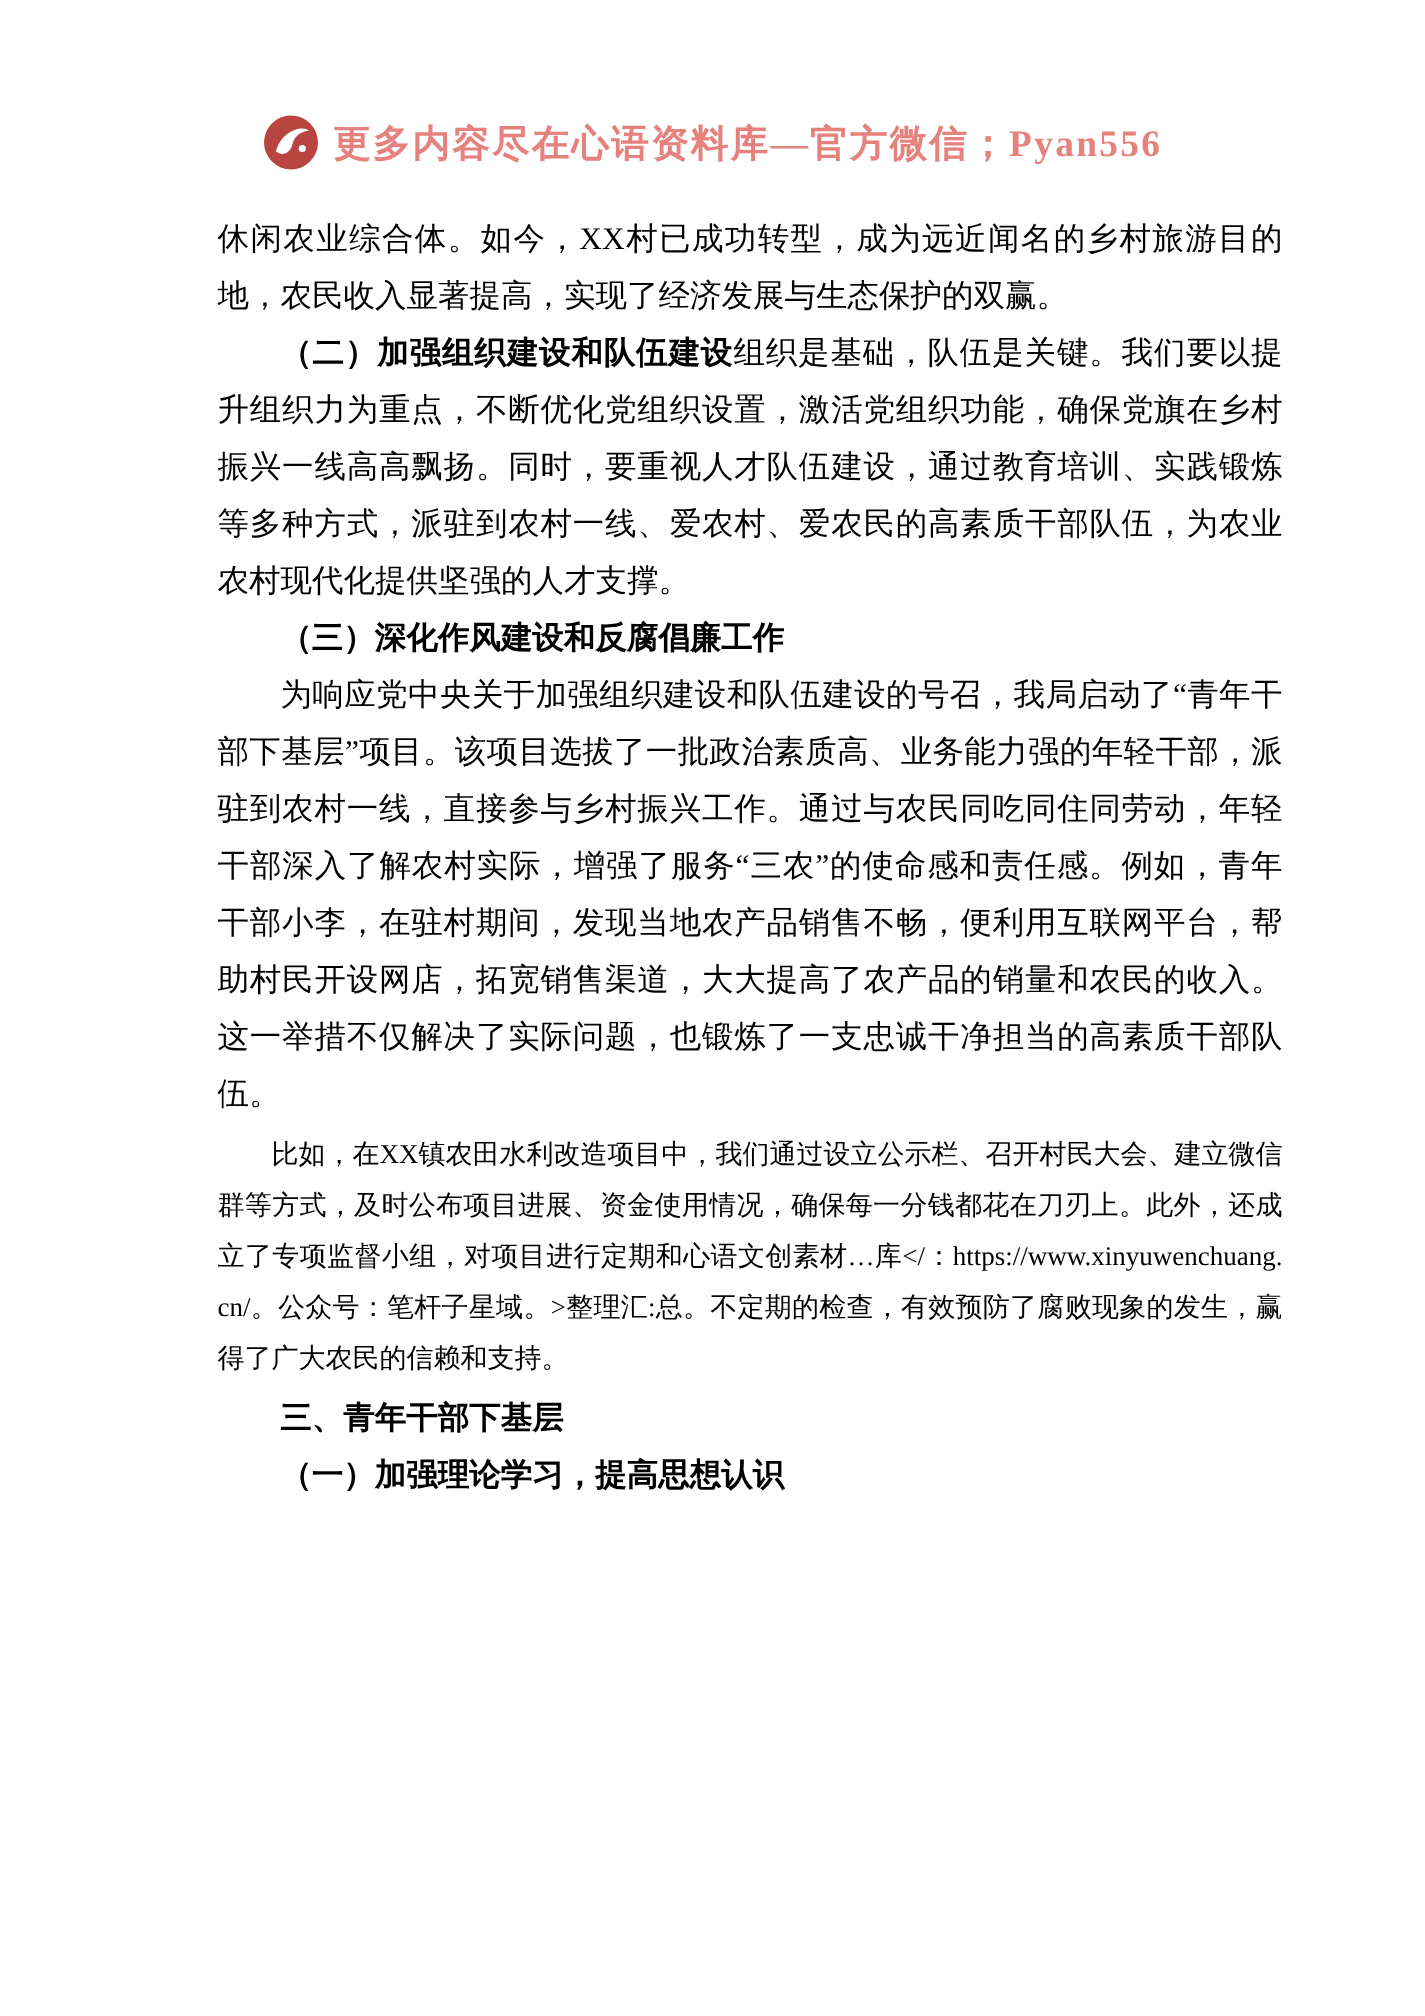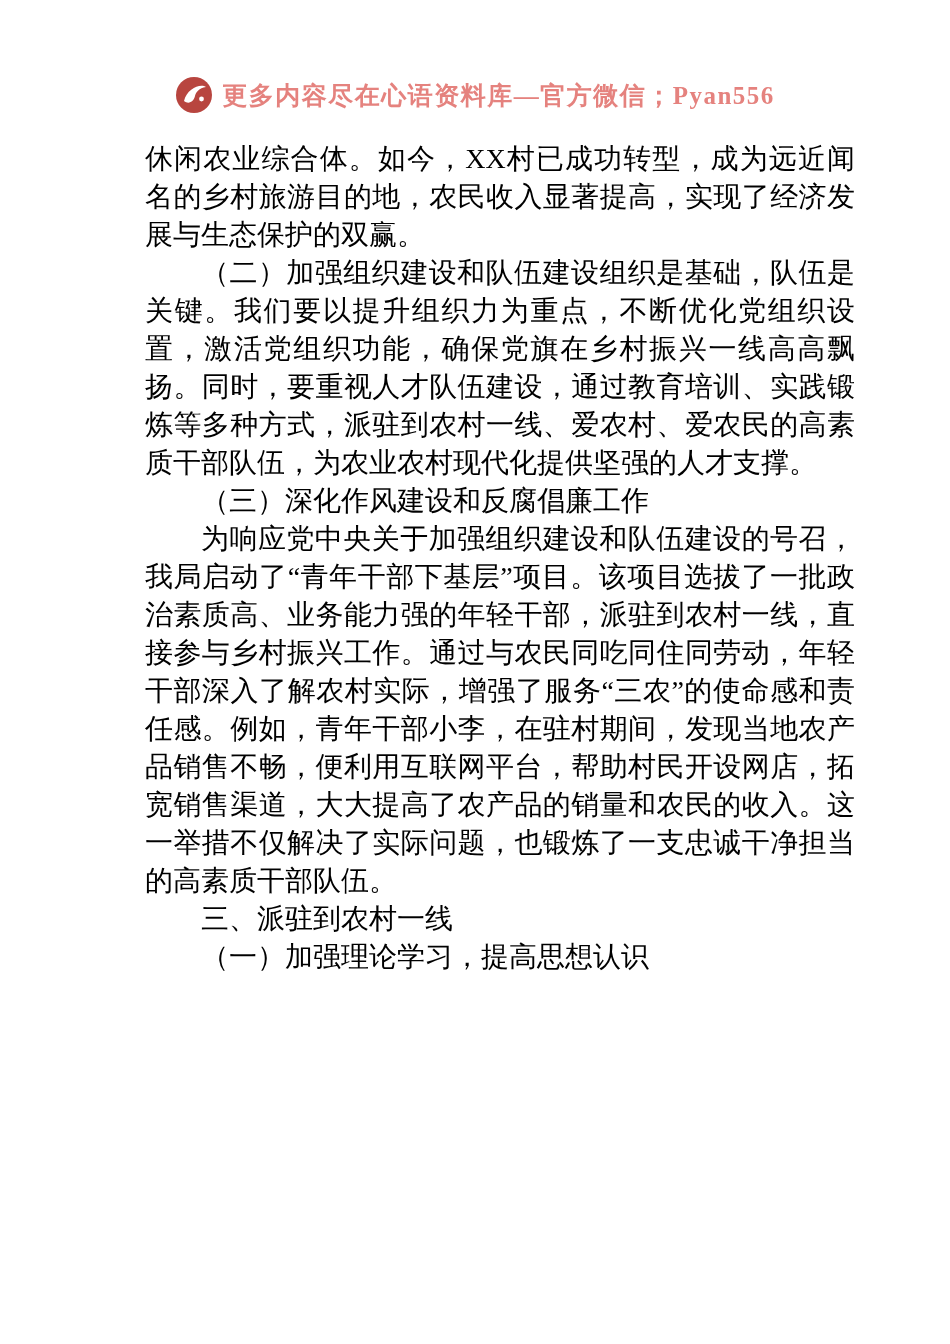--- a/index.html
+++ b/index.html
@@ -22,27 +22,27 @@
   .wm-logo { width:38px; height:38px; display:inline-flex; flex:0 0 auto; }
   .wm-text {
     color:#e5827e; font-size:25px; font-weight:600;
     letter-spacing:1.5px; white-space:nowrap;
   }
   .content {
     position:absolute; left:145px; top:140px; width:710px;
     color:#000000;
   }
   .content p {
-    font-size:28px; line-height:38px;
+    font-size:21px; line-height:38px;
     text-align:justify; text-justify:inter-ideograph;
     word-break:break-all;
   }
   .content p.indent { text-indent:2em; }
   .content p.small { font-size:18px; line-height:34px; margin:4px 0; }
-  .bold { font-weight:normal; }
+  .bold { font-weight:bold; }
 </style>
 </head>
 <body>
 
 <div class="page">
 
   <div class="watermark wm-header">
     <span class="wm-logo">
       <svg viewBox="0 0 38 38" width="38" height="38" aria-hidden="true">
         <circle cx="19" cy="19" r="18" fill="#b8453f"></circle>
@@ -51,21 +51,22 @@
       </svg>
     </span>
     <span class="wm-text">更多内容尽在心语资料库—官方微信；Pyan556</span>
   </div>
 
   <div class="content" id="doc-content">
       <p><span>休闲农业综合体。如今，XX村已成功转型，成为远近闻名的乡村旅游目的地，农民收入显著提高，实现了经济发展与生态保护的双赢。</span></p>
       <p class="indent"><span class="bold">（二）加强组织建设和队伍建设</span><span>组织是基础，队伍是关键。我们要以提升组织力为重点，不断优化党组织设置，激活党组织功能，确保党旗在乡村振兴一线高高飘扬。同时，要重视人才队伍建设，通过教育培训、实践锻炼等多种方式，派驻到农村一线、爱农村、爱农民的高素质干部队伍，为农业农村现代化提供坚强的人才支撑。</span></p>
       <p class="indent"><span class="bold">（三）深化作风建设和反腐倡廉工作</span></p>
       <p class="indent"><span>为响应党中央关于加强组织建设和队伍建设的号召，我局启动了“青年干部下基层”项目。该项目选拔了一批政治素质高、业务能力强的年轻干部，派驻到农村一线，直接参与乡村振兴工作。通过与农民同吃同住同劳动，年轻干部深入了解农村实际，增强了服务“三农”的使命感和责任感。例如，青年干部小李，在驻村期间，发现当地农产品销售不畅，便利用互联网平台，帮助村民开设网店，拓宽销售渠道，大大提高了农产品的销量和农民的收入。这一举措不仅解决了实际问题，也锻炼了一支忠诚干净担当的高素质干部队伍。</span></p>
-      <p class="indent"><span class="bold">三、派驻到农村一线</span></p>
+      <p class="indent small"><span>比如，在XX镇农田水利改造项目中，我们通过设立公示栏、召开村民大会、建立微信群等方式，及时公布项目进展、资金使用情况，确保每一分钱都花在刀刃上。此外，还成立了专项监督小组，对项目进行定期和心语文创素材…库&lt;/：https://www.xinyuwenchuang.cn/。公众号：笔杆子星域。&gt;整理汇:总。不定期的检查，有效预防了腐败现象的发生，赢得了广大农民的信赖和支持。</span></p>
+      <p class="indent"><span class="bold">三、青年干部下基层</span></p>
       <p class="indent"><span class="bold">（一）加强理论学习，提高思想认识</span></p>
     </div>
 
   <div class="watermark wm-footer">
     <span class="wm-logo">
       <svg viewBox="0 0 38 38" width="38" height="38" aria-hidden="true">
         <circle cx="19" cy="19" r="18" fill="#b8453f"></circle>
         <path d="M9 25 C12 12, 26 7, 31 11 C24 12, 21 16, 20 20 C19 25, 14 29, 9 25 Z" fill="#ffffff"></path>
         <circle cx="26.5" cy="23" r="2.4" fill="#ffffff"></circle>
       </svg>

